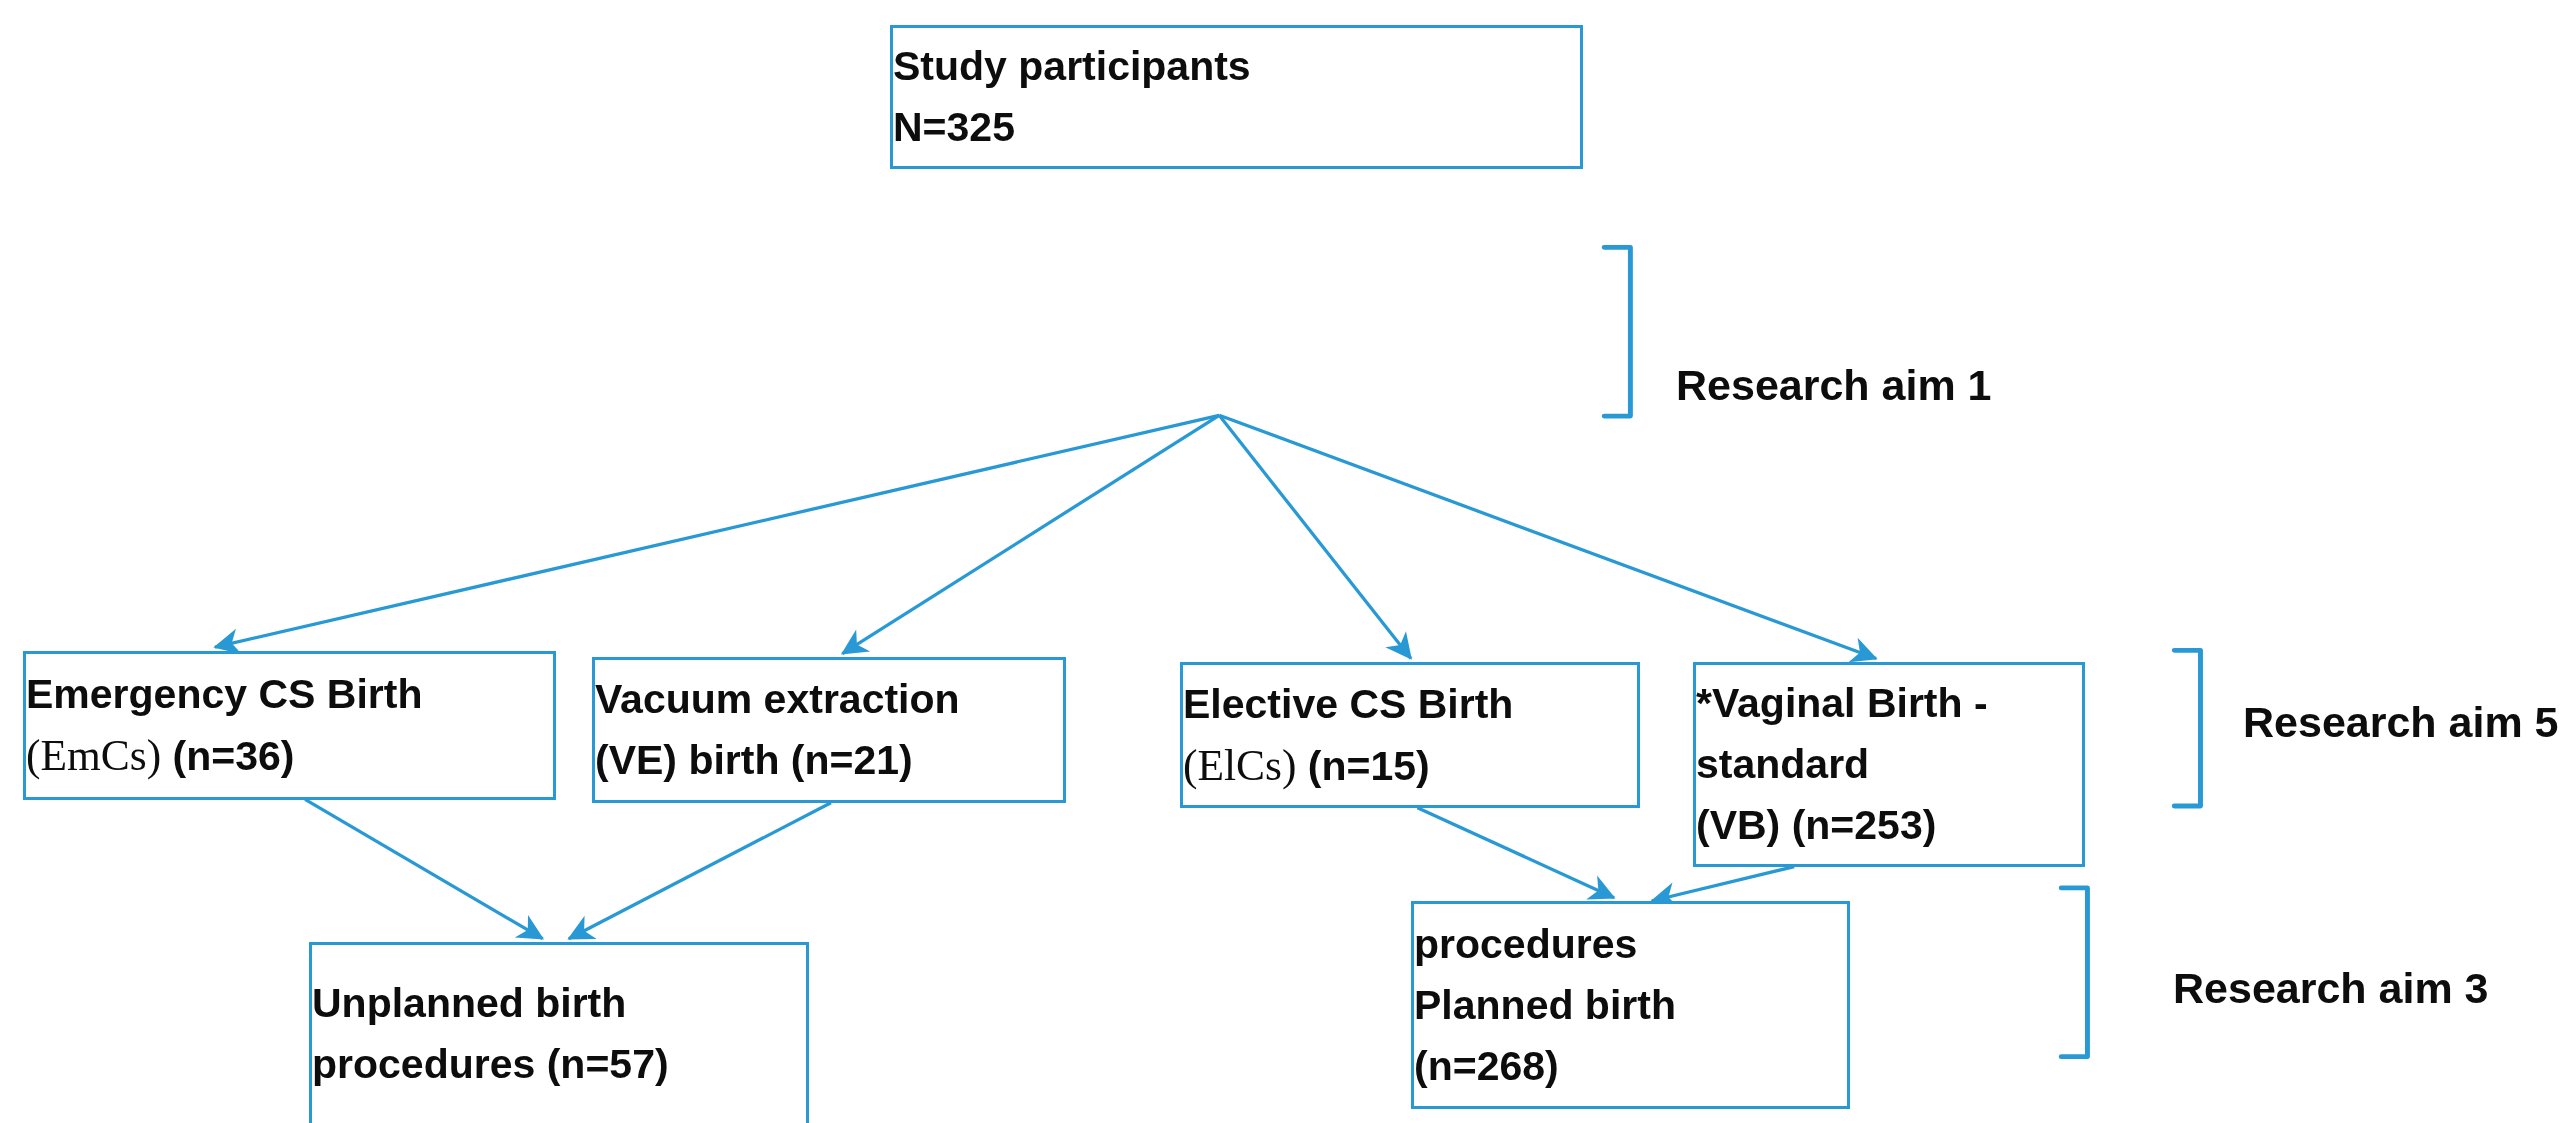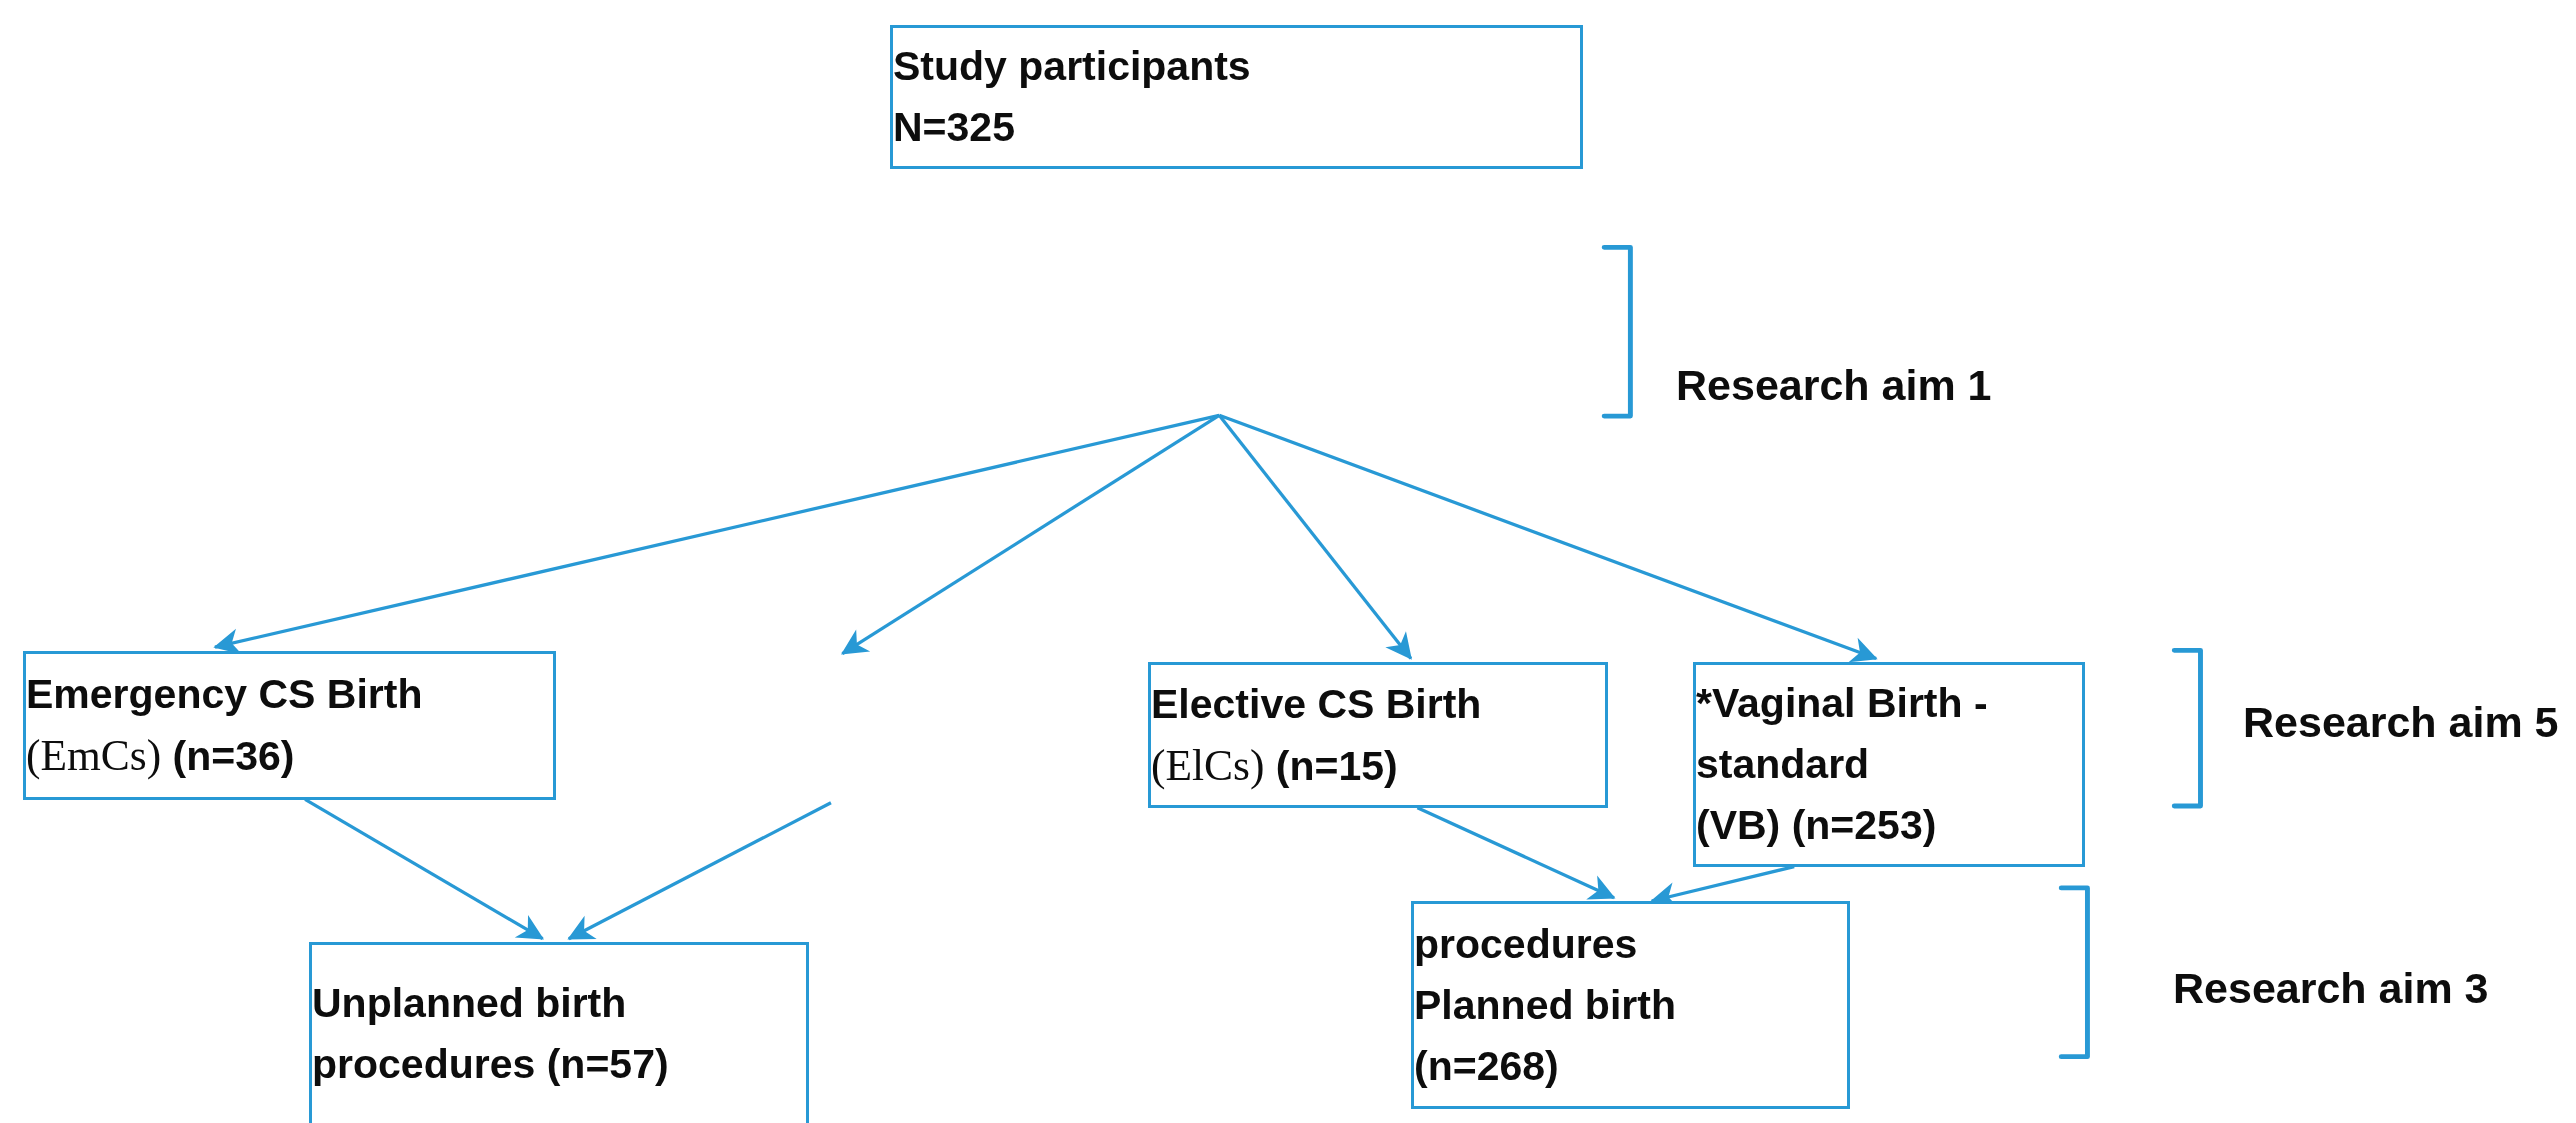--- a/index.html
+++ b/index.html
@@ -67,21 +67,25 @@
       <path d="M 2516,1084 L 2548,1084 L 2548,1290 L 2516,1290" fill="none" stroke="#2899d5" stroke-width="6" stroke-linecap="round" stroke-linejoin="round"></path>
     </svg>
 <div class="node" style="left: 890px; top: 24.6px; width: 693px; height: 144px; border: 3.3px solid rgb(40, 153, 213); color: rgb(13, 13, 13);">
       <div class="line"><span>Study participants</span></div>
       <div class="line"><span>N=325</span></div>
     </div>
     <div class="node" style="left: 23px; top: 651px; width: 533px; height: 149px; border: 3.3px solid rgb(40, 153, 213); color: rgb(13, 13, 13);">
       <div class="line"><span>Emergency CS Birth</span></div>
       <div class="line"><span class="serif">(EmCs)</span><span> (n=36)</span></div>
     </div>
-    <div class="node" style="left: 1148px; top: 662px; width: 460px; height: 146px; border: 3.3px solid rgb(40, 153, 213); color: rgb(13, 13, 13);">
+    <div class="node" style="left: 592px; top: 657px; width: 474px; height: 146px; border: 3.3px solid rgb(40, 153, 213); color: rgb(13, 13, 13);">
+      <div class="line"><span>Vacuum extraction</span></div>
+      <div class="line"><span>(VE) birth (n=21)</span></div>
+    </div>
+    <div class="node" style="left: 1180px; top: 662px; width: 460px; height: 146px; border: 3.3px solid rgb(40, 153, 213); color: rgb(13, 13, 13);">
       <div class="line"><span>Elective CS Birth</span></div>
       <div class="line"><span class="serif">(ElCs)</span><span> (n=15)</span></div>
     </div>
     <div class="node" style="left: 1693px; top: 662px; width: 392px; height: 205px; border: 3.3px solid rgb(40, 153, 213); color: rgb(13, 13, 13);">
       <div class="line"><span>*Vaginal Birth -</span></div>
       <div class="line"><span>standard</span></div>
       <div class="line"><span>(VB) (n=253)</span></div>
     </div>
     <div class="node" style="left: 309px; top: 942px; width: 500px; height: 184px; border: 3.3px solid rgb(40, 153, 213); color: rgb(13, 13, 13);">
       <div class="line"><span>Unplanned birth</span></div>

